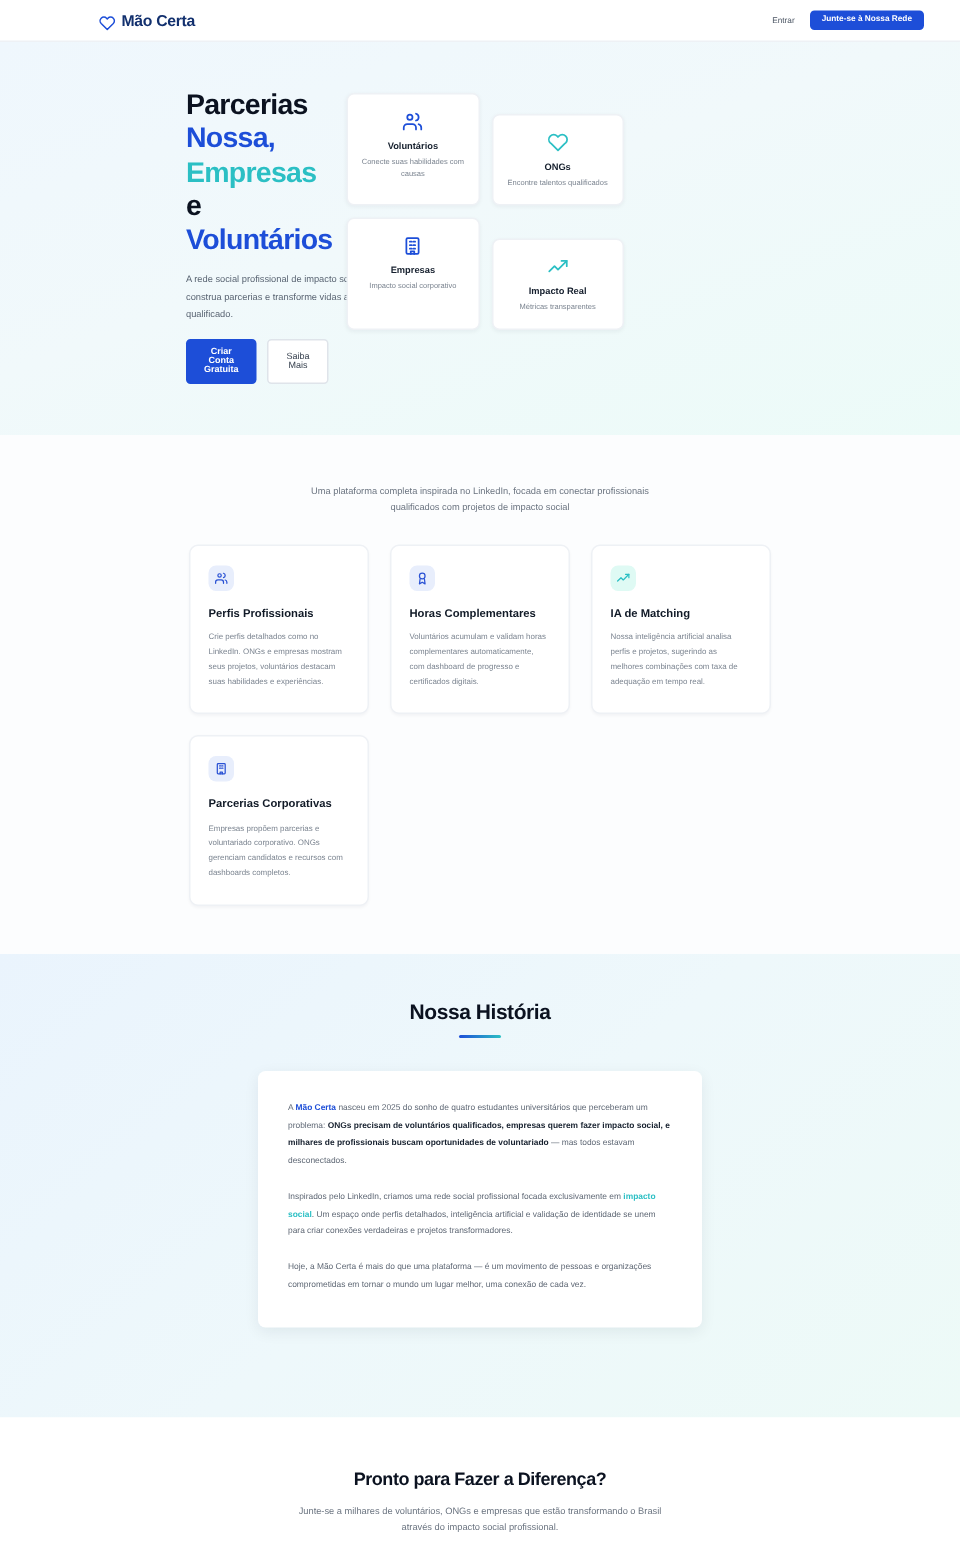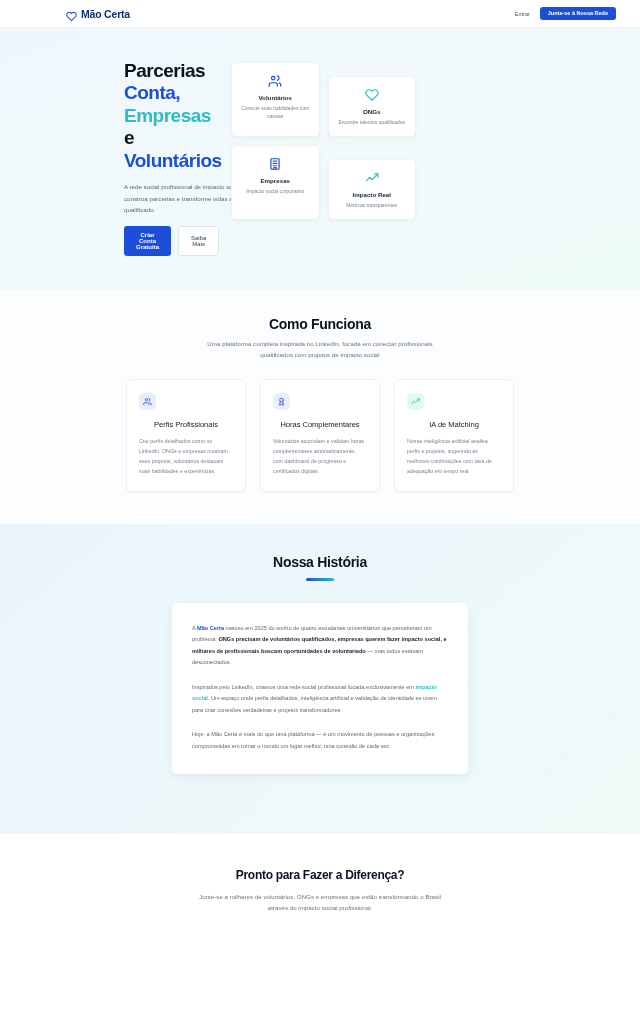--- a/index.html
+++ b/index.html
@@ -92,21 +92,21 @@
     box-shadow:0 1px 2px rgba(16,24,40,.04);
     min-height:110px;
   }
   .f-ico{
     width:17px;height:17px;border-radius:5px;
     display:flex;align-items:center;justify-content:center;margin-bottom:10px;
   }
   .f-ico svg{width:9px;height:9px;display:block;}
   .f-ico.blue{background:#e8eefc;color:#2a52d4;}
   .f-ico.teal{background:#dffaf4;color:#2bbfc4;}
-  .f-title{font-size:7.5px;font-weight:400;color:#111a27;line-height:1.35;margin-bottom:7px;text-align:center;}
+  .f-title{font-size:7.5px;font-weight:700;color:#111a27;line-height:1.35;margin-bottom:7px;}
   .f-desc{font-size:5.3px;line-height:1.85;color:#7b8490;}
 
   
   .history{
     background:linear-gradient(140deg,#eaf4fd 0%,#eef8fb 50%,#edfaf7 100%);
     padding:30px 24px 60px;
   }
   .hist-rule{
     width:28px;height:2.5px;border-radius:2px;margin:8px auto 0;
     background:linear-gradient(90deg,#1d4ed8,#2bbfc4);
@@ -142,21 +142,21 @@
     </div>
     <div class="nav-right">
       <a href="#" class="nav-link">Entrar</a>
       <button class="nav-cta">Junte-se à Nossa Rede</button>
     </div>
   </nav>
 
   <section class="hero">
     <div class="hero-left">
       <h1 class="hero-h1">
-        <span>Parcerias </span><span class="ong">Conta,</span><br>
+        <span>Parcerias </span><span class="ong">Nossa,</span><br>
         <span class="emp">Empresas</span><span> e</span><br>
         <span class="vol">Voluntários</span>
       </h1>
       <p class="hero-sub">A rede social profissional de impacto social. Encontre projetos, construa parcerias e transforme vidas através do voluntariado qualificado.</p>
       <div class="hero-btns">
         <button class="btn-primary">Criar Conta Gratuita</button>
         <button class="btn-ghost">Saiba Mais</button>
       </div>
     </div>
 
@@ -204,21 +204,20 @@
             </svg>
         </div>
         <div class="hcard-t">Impacto Real</div>
         <div class="hcard-d">Métricas transparentes</div>
       </div>
     </div>
   </section>
 
   <section class="features">
     <div class="sec-head">
-      <h2 class="sec-title">Como Funciona</h2>
       <p class="sec-sub">Uma plataforma completa inspirada no LinkedIn, focada em conectar profissionais qualificados com projetos de impacto social</p>
     </div>
     <div class="fgrid">
 
       <div class="fcard">
         <div class="f-ico blue">
           <svg viewBox="0 0 24 24" fill="none" stroke="currentColor" stroke-width="2.2" stroke-linecap="round" stroke-linejoin="round">
               <path d="M16 21v-2a4 4 0 0 0-4-4H6a4 4 0 0 0-4 4v2"></path>
               <circle cx="9" cy="7" r="3"></circle>
               <path d="M22 21v-2a4 4 0 0 0-3-3.87"></path>
@@ -245,20 +244,31 @@
           <svg viewBox="0 0 24 24" fill="none" stroke="currentColor" stroke-width="2.2" stroke-linecap="round" stroke-linejoin="round">
               <polyline points="2,17 8,11 12,15 22,5"></polyline>
               <polyline points="16,5 22,5 22,11"></polyline>
             </svg>
         </div>
         <div class="f-title">IA de Matching</div>
         <div class="f-desc">Nossa inteligência artificial analisa perfis e projetos, sugerindo as melhores combinações com taxa de adequação em tempo real.</div>
       </div>
 
 
+      <div class="fcard">
+        <div class="f-ico blue">
+          <svg viewBox="0 0 24 24" fill="none" stroke="currentColor" stroke-width="2.2" stroke-linecap="round" stroke-linejoin="round">
+              <rect x="5" y="3" width="14" height="18" rx="1.5"></rect>
+              <path d="M9 7h2M13 7h2M9 11h2M13 11h2"></path>
+              <path d="M10 21v-3h4v3"></path>
+            </svg>
+        </div>
+        <div class="f-title">Parcerias Corporativas</div>
+        <div class="f-desc">Empresas propõem parcerias e voluntariado corporativo. ONGs gerenciam candidatos e recursos com dashboards completos.</div>
+      </div>
 
 
     </div>
   </section>
 
   <section class="history">
     <div class="sec-head">
       <h2 class="sec-title">Nossa História</h2>
       <div class="hist-rule"></div>
     </div>

